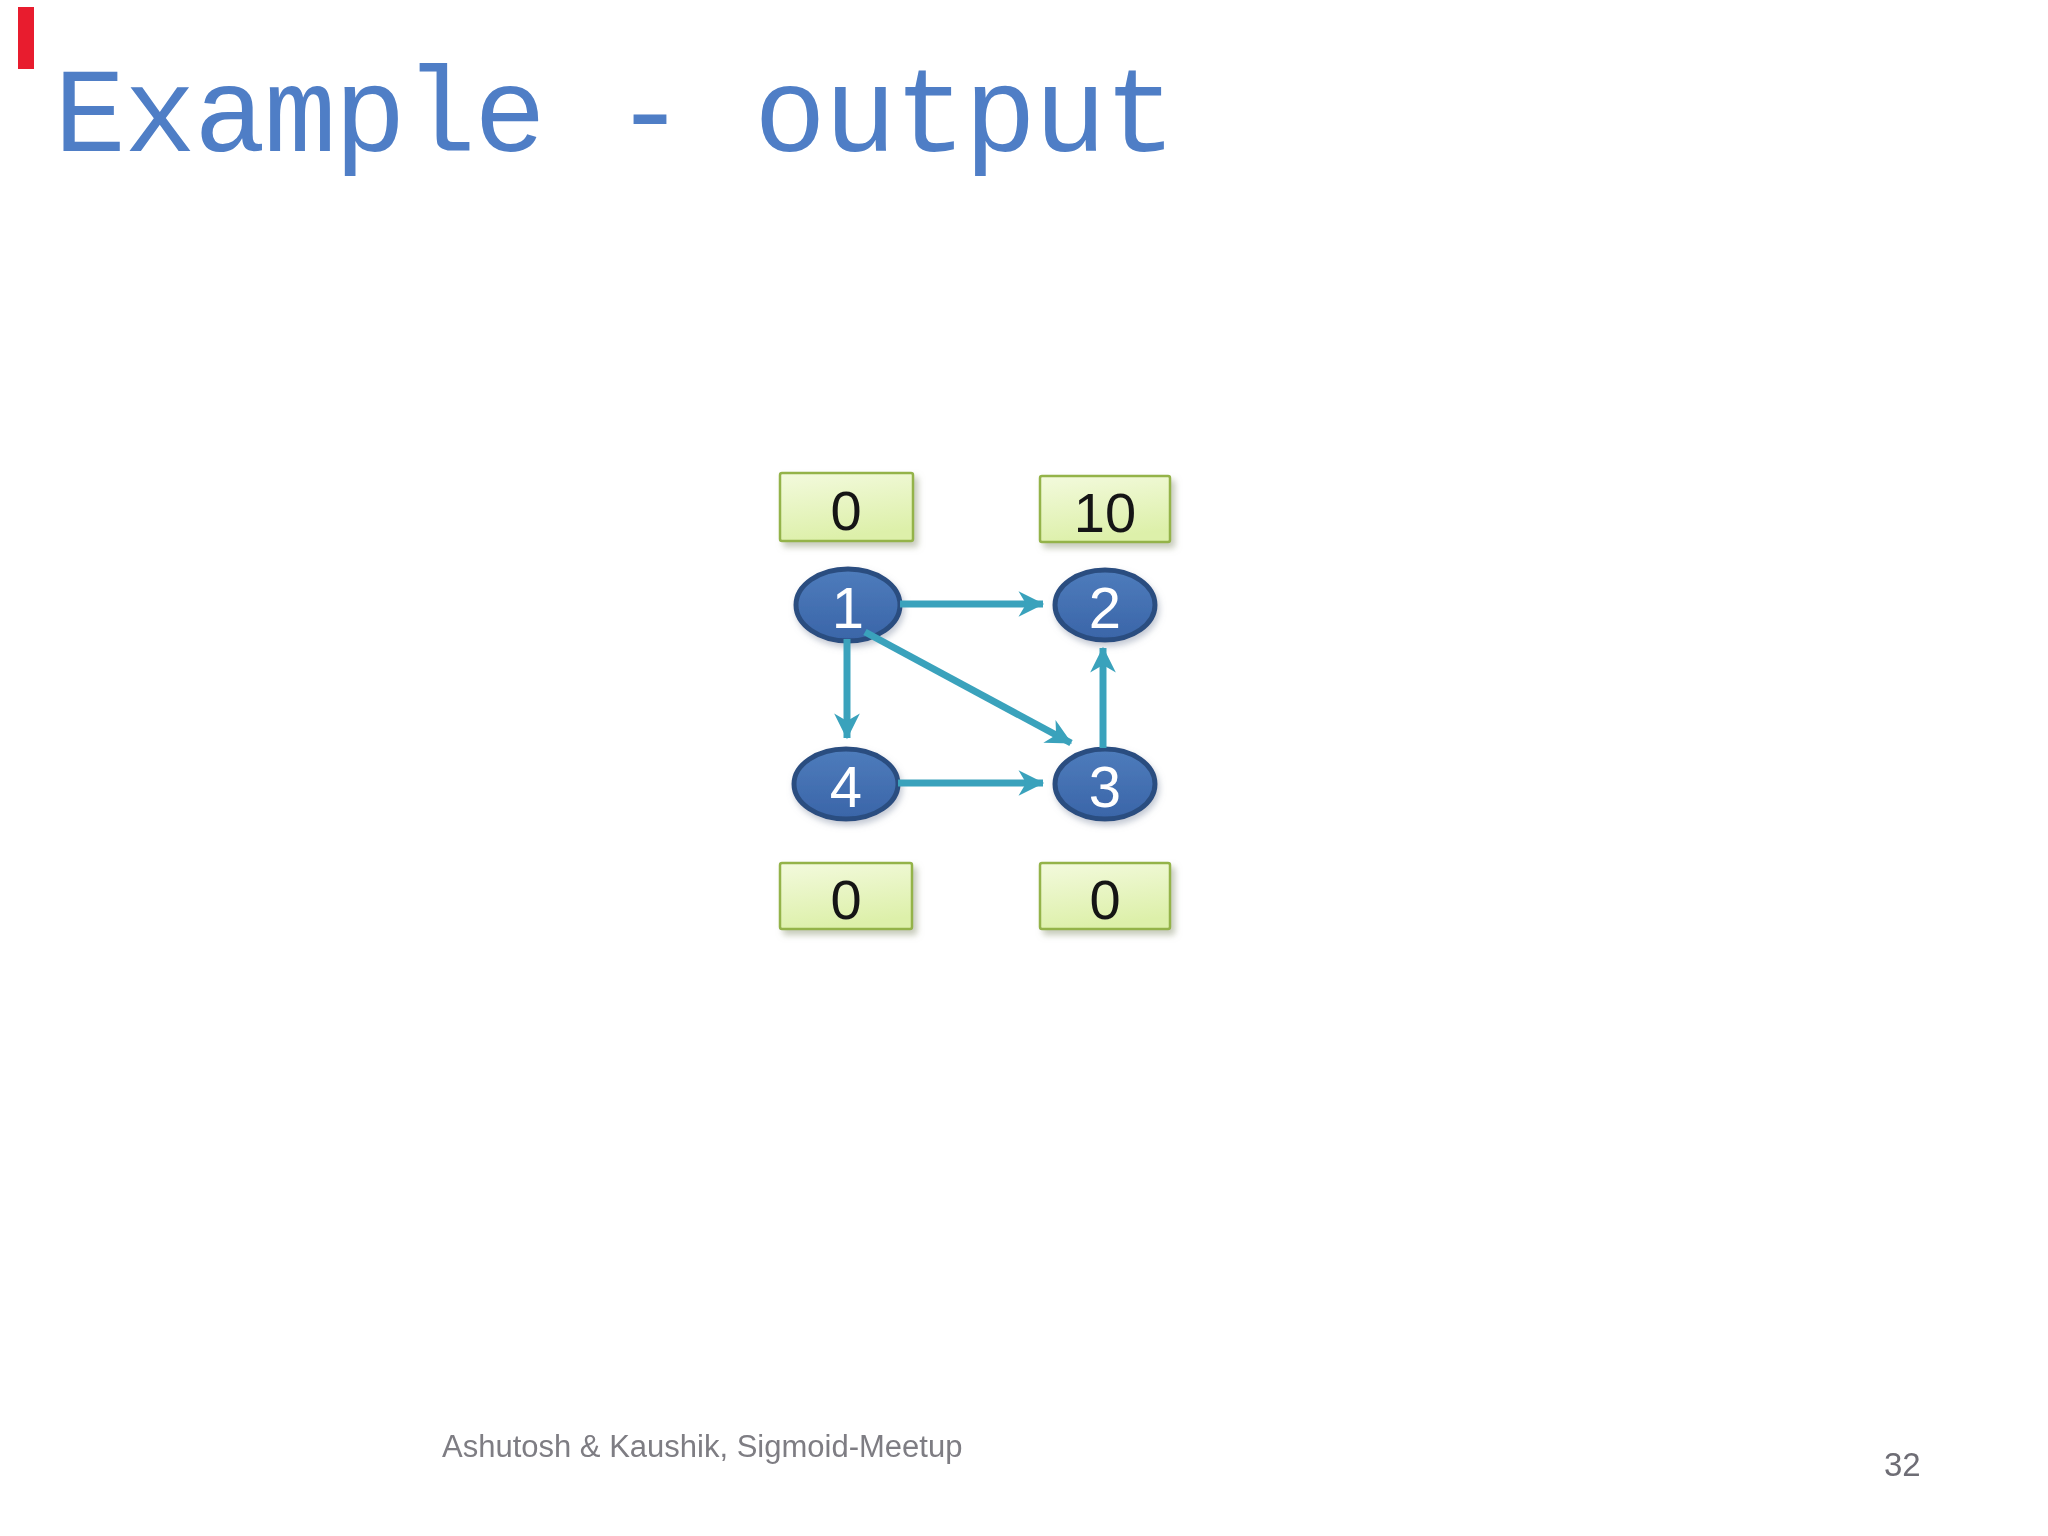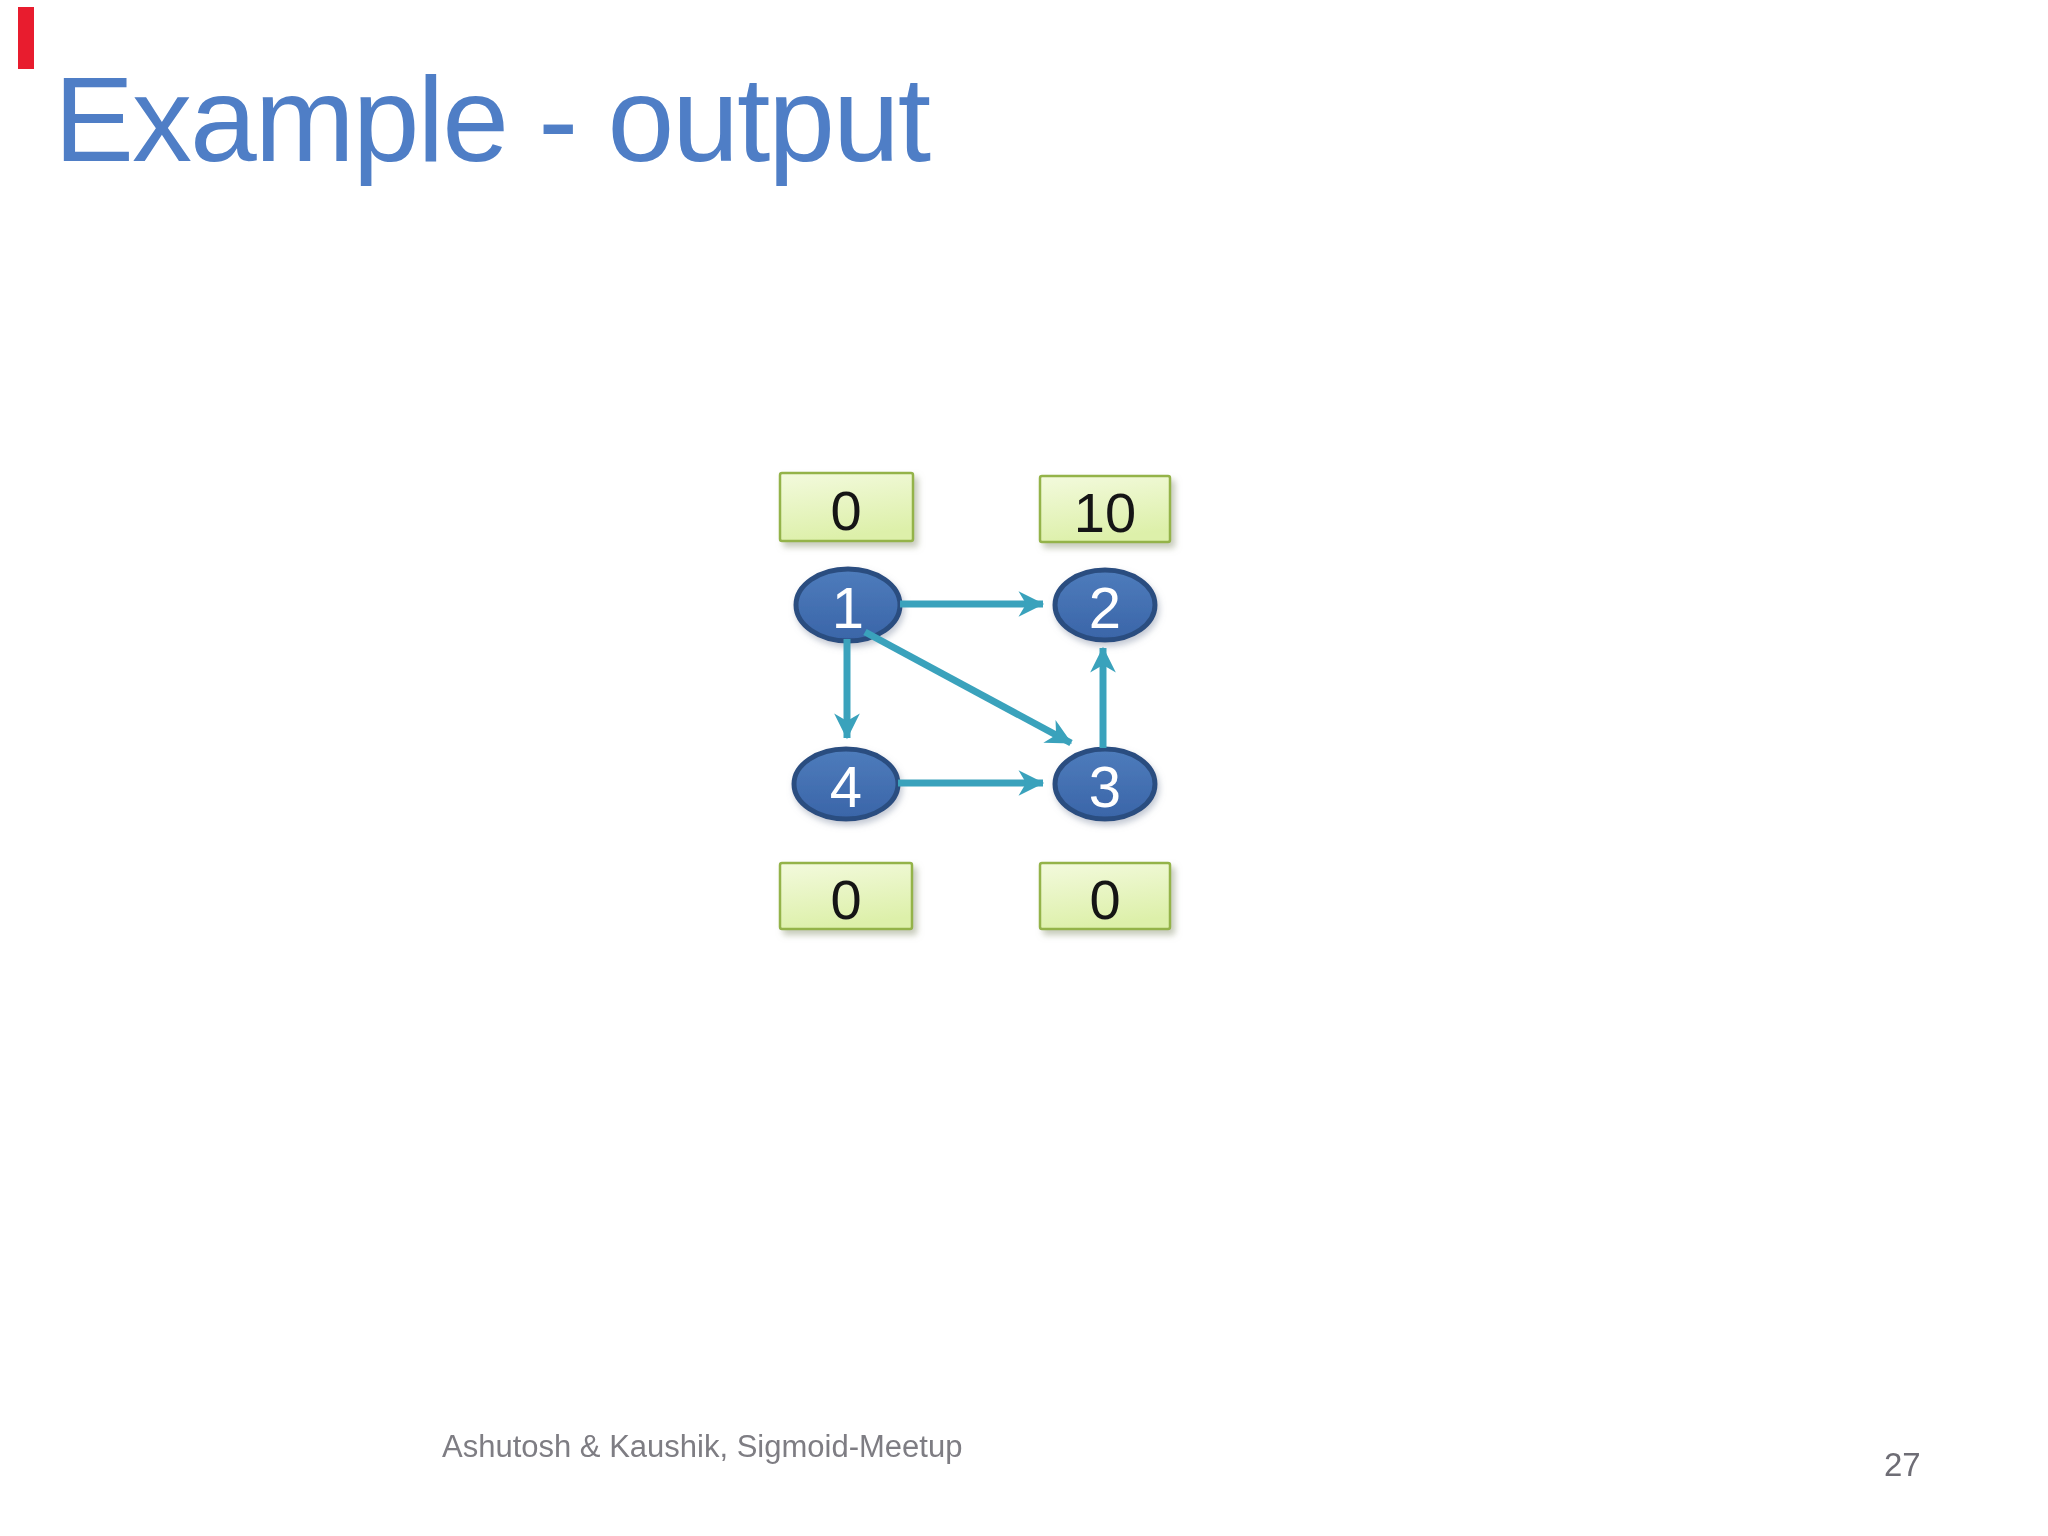--- a/index.html
+++ b/index.html
@@ -17,21 +17,21 @@
   .red-marker {
     position: absolute;
     left: 18px; top: 7px;
     width: 16px; height: 62px;
     background: #e81c2e;
   }
   .slide-title {
     position: absolute;
     left: 54px; top: 44px;
     width: 1500px;
-    font-family: Liberation Sans, sans-serif;
+    font-family: Liberation Mono, monospace;
     font-size: 120px;
     line-height: 150px;
     letter-spacing: -2px;
     color: #4f7ec6;
     white-space: nowrap;
   }
   .diagram-svg {
     position: absolute;
     left: 740px; top: 440px;
     width: 480px; height: 520px;
@@ -133,15 +133,15 @@
       <line x1="125" y1="192" x2="331" y2="303" marker-end="url(#arrowHead)"></line>
       <line x1="158" y1="343" x2="303" y2="343" marker-end="url(#arrowHead)"></line>
       <line x1="363" y1="308" x2="363" y2="208" marker-end="url(#arrowHead)"></line>
     </g>
   </svg>
 
   <div class="footer">
     <div>Ashutosh &amp; Kaushik, Sigmoid-Meetup</div>
   </div>
 
-  <div class="page-number">27</div>
+  <div class="page-number">32</div>
 
 </div>
 
 </body></html>

